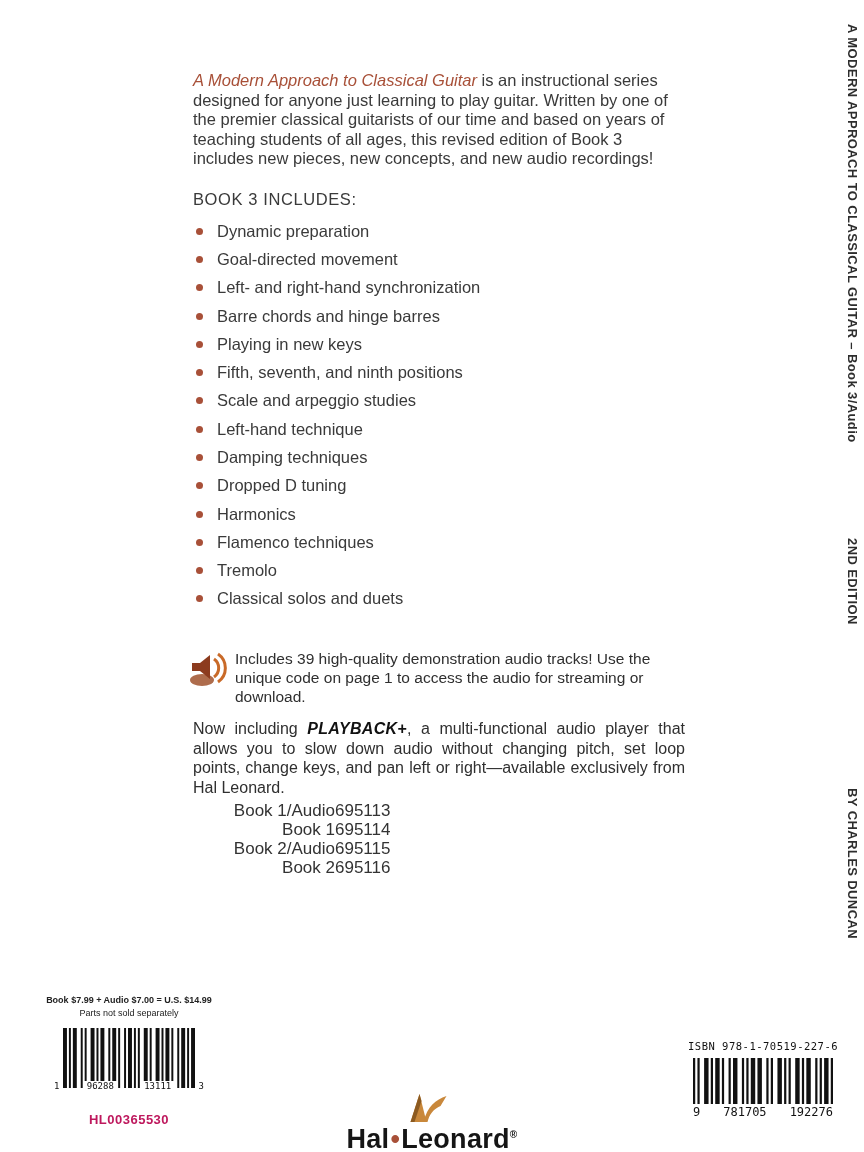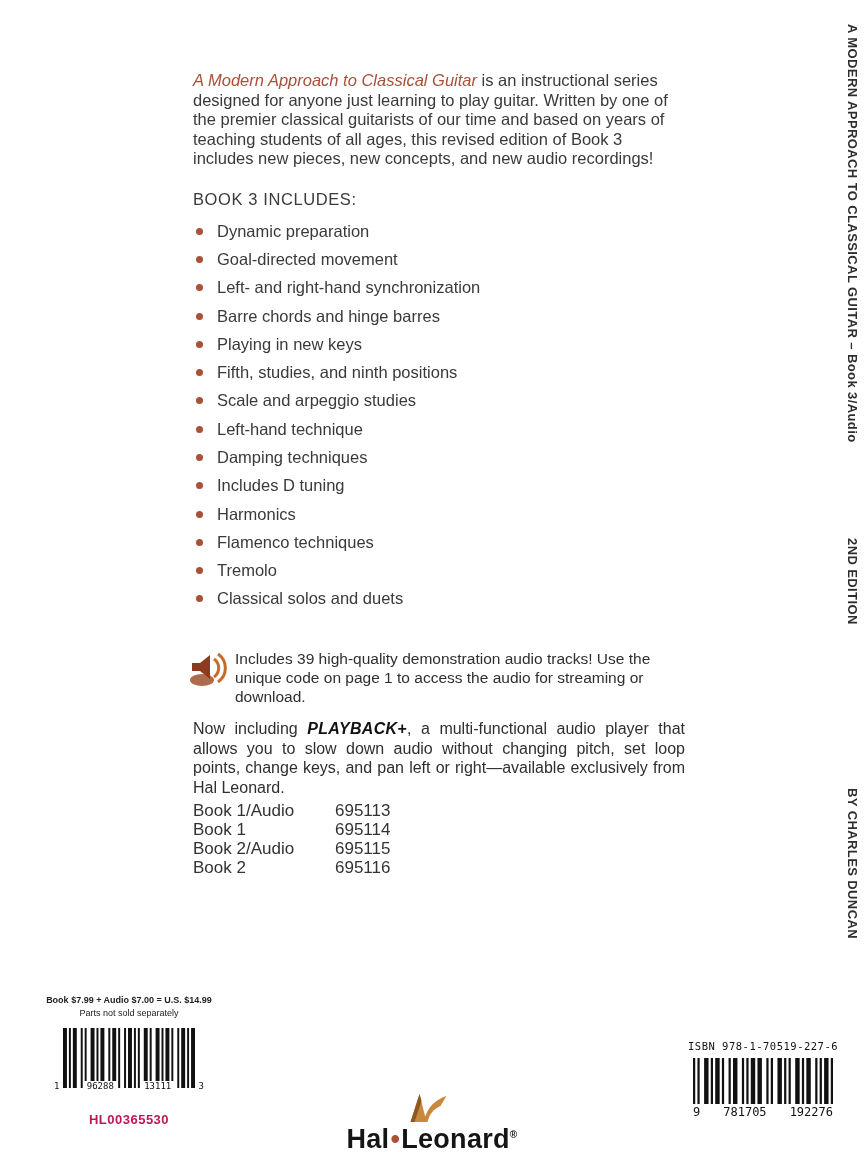--- a/index.html
+++ b/index.html
@@ -27,21 +27,21 @@
   .audio-row { margin-top:36px; display:flex; align-items:flex-start; }
   .audio-row svg { flex:0 0 auto; margin:2px 6px 0 -4px; }
   .audio-text { font-size:15.5px; line-height:19px; color:#2f2f2f; width:446px; }
 
   .playback { margin-top:13px; font-size:16px; line-height:19.5px; text-align:justify; color:#2f2f2f; }
   .playback-brand { font-weight:bold; font-style:italic; letter-spacing:0.3px; color:#111; }
 
   .also-heading { margin-top:30px; font-size:18px; font-weight:bold; letter-spacing:0.6px; color:var(--accent); }
   .books { margin-top:4px; }
   .books .row { display:flex; font-size:17px; line-height:19px; color:#333; }
-  .books .row .lbl { width:142px; }
+  .books .row .lbl { width:142px;text-align:right; }
 
   
   .spine-text {
     position:absolute; writing-mode:vertical-rl; font-weight:bold;
     color:#2d2d2d; letter-spacing:0.4px; white-space:nowrap;
   }
   .spine-1 { right:4px; top:24px;  font-size:13px; }
   .spine-2 { right:4px; top:538px; font-size:13px; }
   .spine-3 { right:4px; top:788px; font-size:13px; }
 
@@ -104,37 +104,37 @@
       <li>
           <span class="bullet"></span>
           <span>Barre chords and hinge barres</span>
         </li>
       <li>
           <span class="bullet"></span>
           <span>Playing in new keys</span>
         </li>
       <li>
           <span class="bullet"></span>
-          <span>Fifth, studies, and ninth positions</span>
+          <span>Fifth, seventh, and ninth positions</span>
         </li>
       <li>
           <span class="bullet"></span>
           <span>Scale and arpeggio studies</span>
         </li>
       <li>
           <span class="bullet"></span>
           <span>Left-hand technique</span>
         </li>
       <li>
           <span class="bullet"></span>
           <span>Damping techniques</span>
         </li>
       <li>
           <span class="bullet"></span>
-          <span>Includes D tuning</span>
+          <span>Dropped D tuning</span>
         </li>
       <li>
           <span class="bullet"></span>
           <span>Harmonics</span>
         </li>
       <li>
           <span class="bullet"></span>
           <span>Flamenco techniques</span>
         </li>
       <li>

